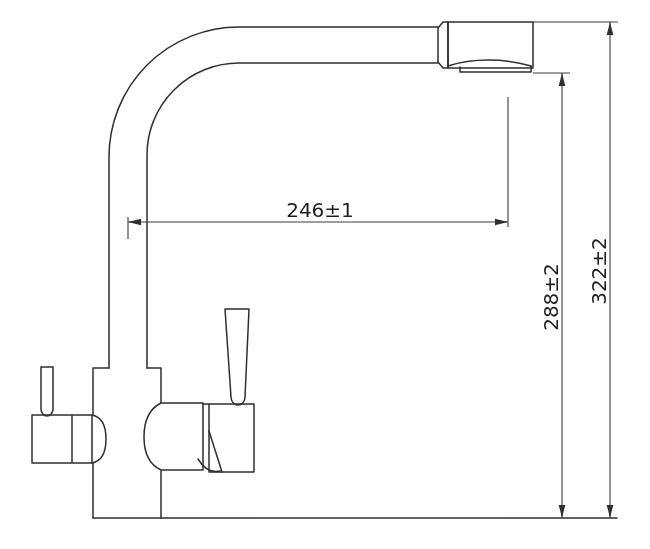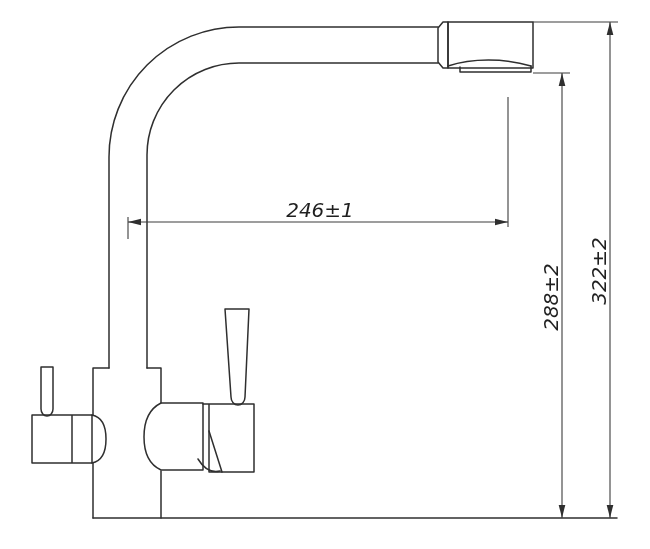--- a/index.html
+++ b/index.html
@@ -6,21 +6,20 @@
     margin: 0;
     padding: 0;
     background: #ffffff;
   }
   .canvas {
     position: relative;
     width: 650px;
     height: 543px;
     background: #ffffff;
     overflow: hidden;
-    font-style: italic;
   }
   svg {
     display: block;
   }
   text {
     font-family: "DejaVu Sans", "Liberation Sans", sans-serif;
     font-size: 20px;
     fill: #1f1f1f;
   }
   .outline {

